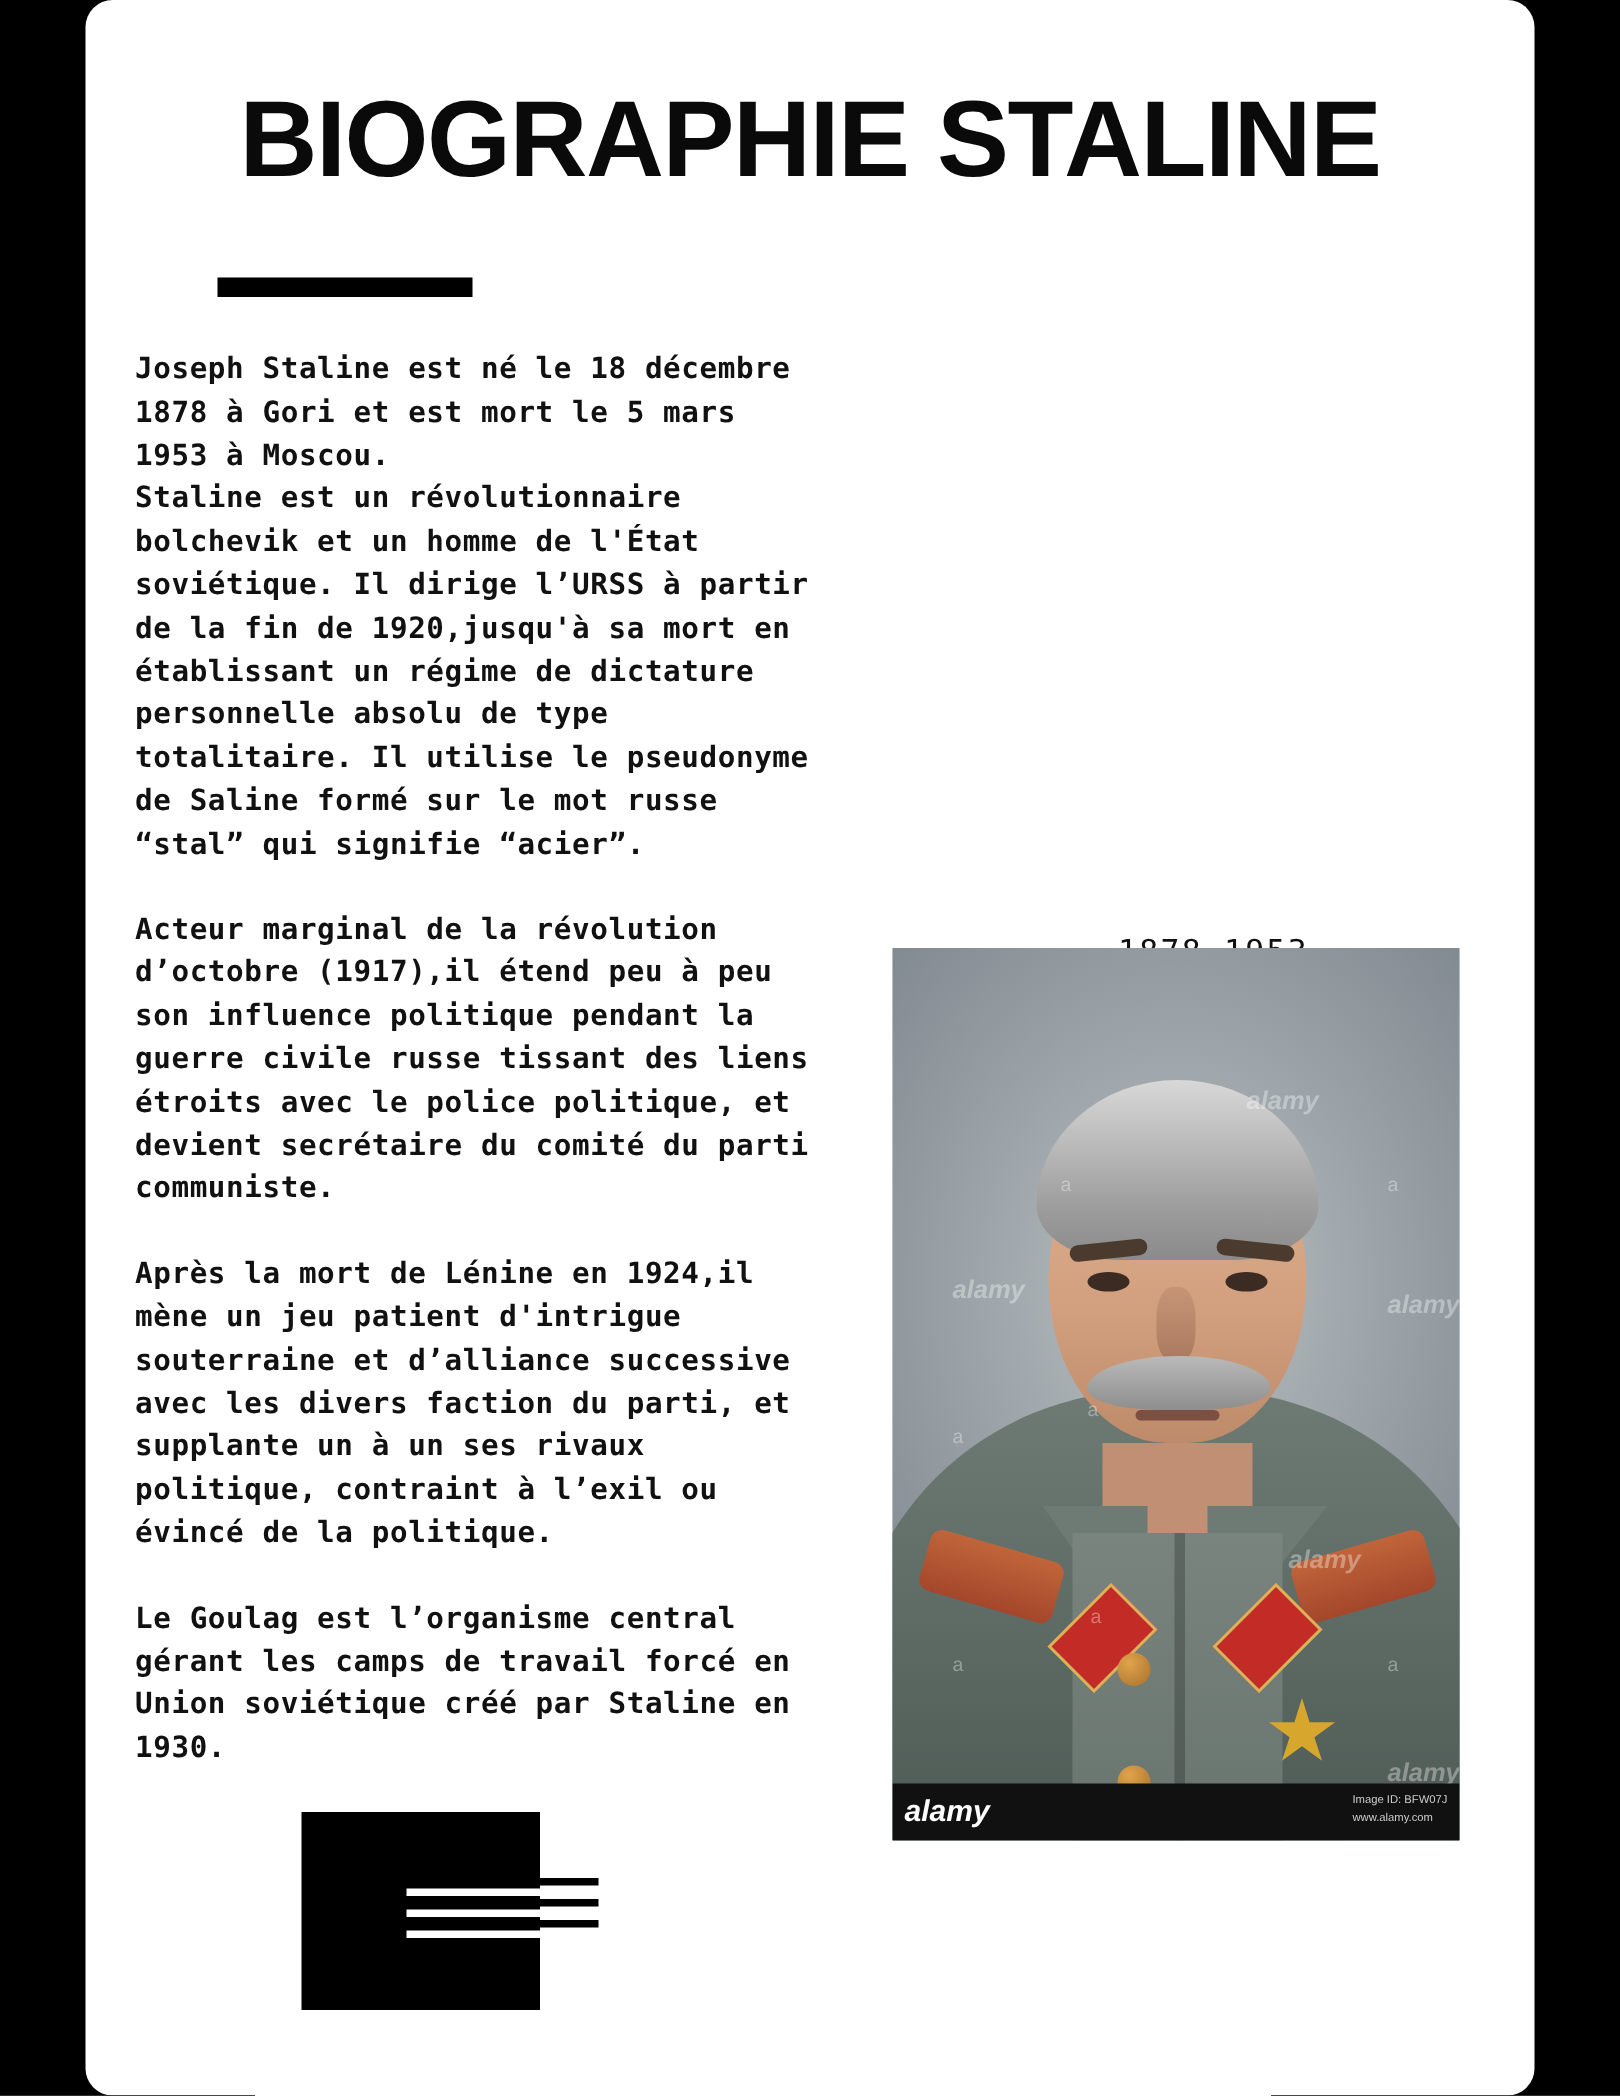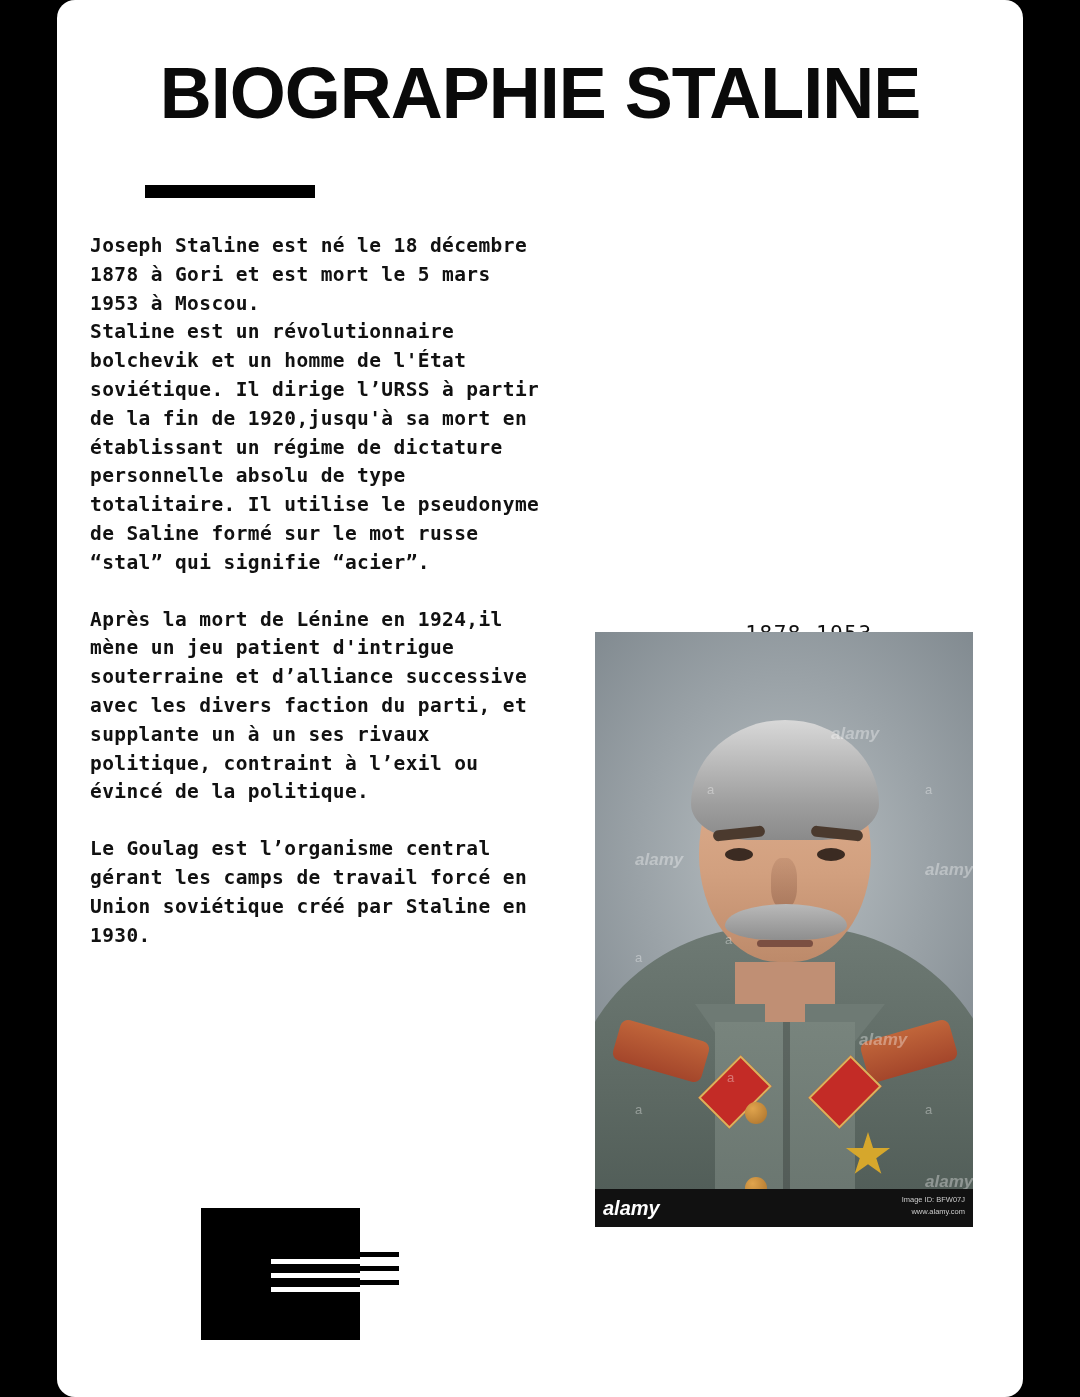--- a/index.html
+++ b/index.html
@@ -206,21 +206,21 @@
     background: #111111;
   }
   .photo-footer .brand {
     position: absolute; left: 8px; top: 8px;
     font-family: "Liberation Sans", sans-serif;
     font-size: 20px; font-style: italic; font-weight: bold;
     color: #ffffff;
   }
   .photo-footer .meta {
     position: absolute; right: 8px; top: 5px;
-    text-align: right;
+    text-align: left;
     font-family: "Liberation Sans", sans-serif;
     font-size: 7.5px; color: #cccccc; line-height: 12px;
   }
 
   .logo-block {
     position: absolute;
     left: 144px; top: 1208px;
     width: 159px; height: 132px;
     background: #000000;
   }
@@ -251,20 +251,27 @@
 1953 à Moscou.
 Staline est un révolutionnaire
 bolchevik et un homme de l'État
 soviétique. Il dirige l’URSS à partir
 de la fin de 1920,jusqu'à sa mort en
 établissant un régime de dictature
 personnelle absolu de type
 totalitaire. Il utilise le pseudonyme
 de Saline formé sur le mot russe
 “stal” qui signifie “acier”.</p>
+      <p class="para">Acteur marginal de la révolution
+d’octobre (1917),il étend peu à peu
+son influence politique pendant la
+guerre civile russe tissant des liens
+étroits avec le police politique, et
+devient secrétaire du comité du parti
+communiste.</p>
       <p class="para">Après la mort de Lénine en 1924,il
 mène un jeu patient d'intrigue
 souterraine et d’alliance successive
 avec les divers faction du parti, et
 supplante un à un ses rivaux
 politique, contraint à l’exil ou
 évincé de la politique.</p>
       <p class="para">Le Goulag est l’organisme central
 gérant les camps de travail forcé en
 Union soviétique créé par Staline en

